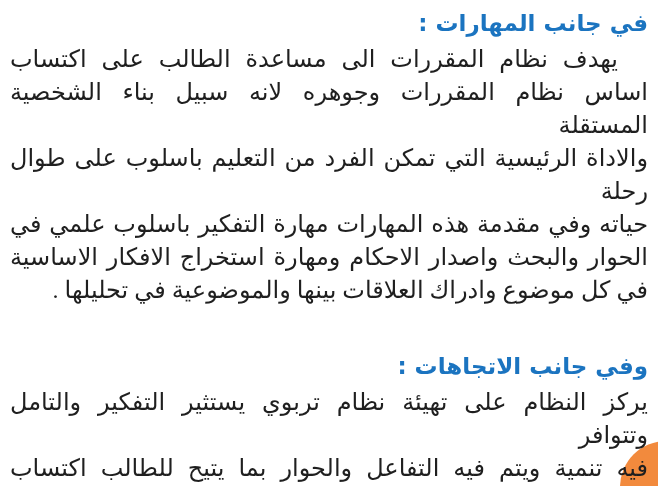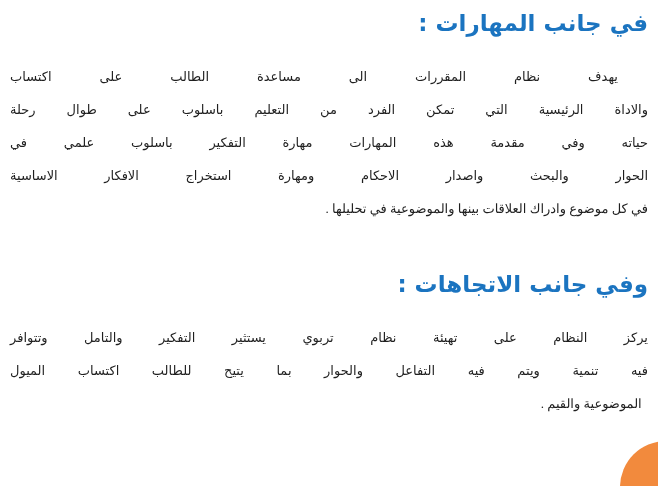--- a/index.html
+++ b/index.html
@@ -26,23 +26,23 @@
     color: var(--heading, #1b74c0);
     font-size: 23px;
     font-weight: bold;
     line-height: 34px;
     text-align: right;
   }
   .section-attitudes .section-heading {
     margin-top: 42px;
   }
   .para {
-    margin-top: 20px;
+    margin-top: 3px;
     color: var(--body_text, #1f1f1f);
-    font-size: 13px;
+    font-size: 24px;
     line-height: 33px;
   }
   .line {
     text-align: justify;
     text-align-last: justify;
     white-space: normal;
   }
   .line.last {
     text-align-last: right;
     font-family: Liberation Serif, serif;
@@ -71,20 +71,21 @@
 <div class="slide">
 
   <div class="corner-accent-circle"></div>
 
   <div class="content">
 
     <section class="section-skills">
       <h2 class="section-heading">في جانب المهارات :</h2>
       <div class="para indent-first">
         <div class="line">يهدف نظام المقررات الى مساعدة الطالب على اكتساب</div>
+        <div class="line">اساس نظام المقررات وجوهره لانه سبيل بناء الشخصية المستقلة</div>
         <div class="line">والاداة الرئيسية التي تمكن الفرد من التعليم باسلوب على طوال رحلة</div>
         <div class="line">حياته وفي مقدمة هذه المهارات مهارة التفكير باسلوب علمي في</div>
         <div class="line">الحوار والبحث واصدار الاحكام ومهارة استخراج الافكار الاساسية</div>
         <div class="line last">في كل موضوع وادراك العلاقات بينها والموضوعية في تحليلها .</div>
       </div>
     </section>
 
     <section class="section-attitudes">
       <h2 class="section-heading">وفي جانب الاتجاهات :</h2>
       <div class="para">

